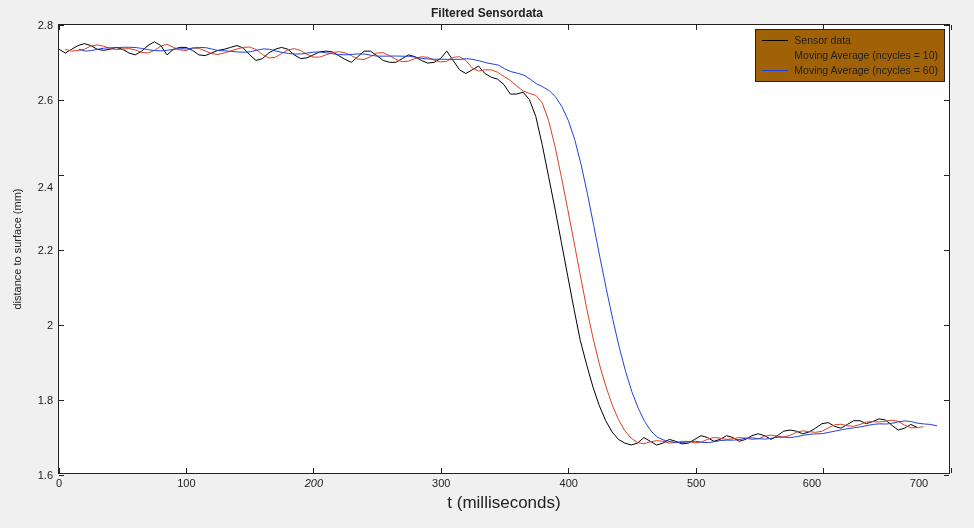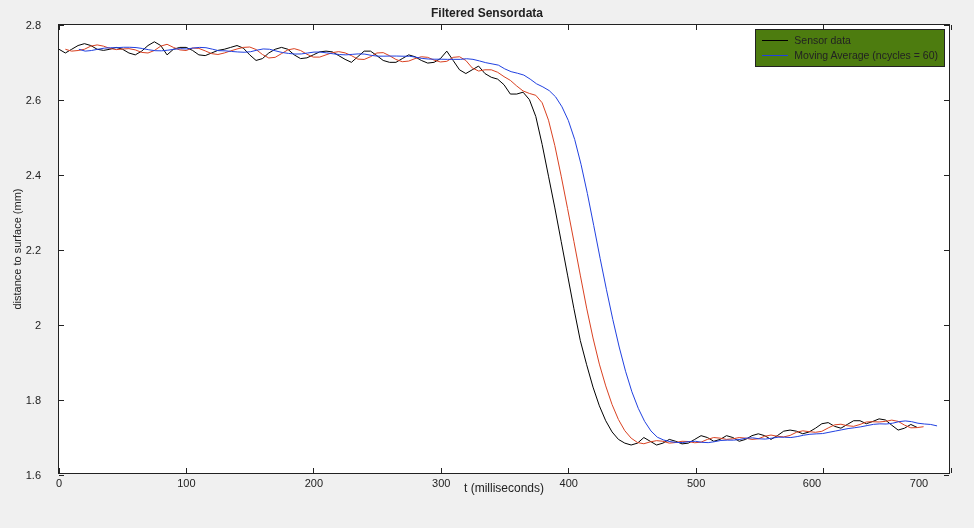--- a/index.html
+++ b/index.html
@@ -36,21 +36,21 @@
     position: absolute;
     transform: translateX(-50%);
     top: 100%;
     margin-top: 4px;
     font-size: 11px;
     white-space: nowrap;
   }
   .tick-label-y {
     position: absolute;
     right: 100%;
-    margin-right: 18px;
+    margin-right: 6px;
     transform: translateY(-50%);
     font-size: 11px;
     white-space: nowrap;
   }
   .tick-x {
     position: absolute;
     width: 1px;
     height: 5px;
     background: #222;
     top: 100%;
@@ -75,38 +75,38 @@
     height: 1px;
     width: 5px;
     background: #222;
     right: 0;
   }
   .xlabel {
     position: absolute;
     left: 50%;
     transform: translateX(-50%);
     top: 100%;
-    margin-top: 8px;
-    font-size: 12px;
+    margin-top: 20px;
+    font-size: 17px;
     text-align: right;
   }
   .ylabel {
     position: absolute;
     left: -42px;
     top: 50%;
     transform: translate(-50%, -50%) rotate(-90deg);
     font-size: 11px;
     white-space: nowrap;
   }
   .legend {
     position: absolute;
     top: 4px;
     right: 4px;
     border: 1px solid #222;
-    background: #4d7c0f;
+    background: #a16207;
     padding: 3px 6px 3px 6px;
     font-size: 10.5px;
     line-height: 15px;
   }
   .legend-row {
     display: flex;
     align-items: center;
     gap: 6px;
     height: 15px;
   }
@@ -136,38 +136,42 @@
     <svg class="plot" id="plotsvg" preserveAspectRatio="none" viewBox="0 0 892 450">
         <path d="M0.00 24.37 L6.37 28.12 L12.74 24.37 L19.11 20.62 L25.49 18.75 L31.86 20.62 L38.23 24.37 L44.60 25.50 L50.97 24.37 L57.34 22.50 L63.71 24.37 L70.09 28.12 L76.46 30.00 L82.83 26.25 L89.20 20.62 L95.57 16.88 L101.94 20.62 L108.31 30.00 L114.69 24.37 L121.06 22.50 L127.43 22.50 L133.80 25.50 L140.17 30.00 L146.54 30.75 L152.91 28.12 L159.29 25.50 L165.66 24.37 L172.03 22.50 L178.40 20.62 L184.77 23.25 L191.14 30.00 L197.51 35.62 L203.89 33.75 L210.26 28.12 L216.63 24.37 L223.00 22.50 L229.37 24.37 L235.74 30.00 L242.11 33.75 L248.49 33.00 L254.86 30.00 L261.23 27.00 L267.60 26.25 L273.97 27.00 L280.34 30.75 L286.71 34.50 L293.09 37.50 L299.46 31.88 L305.83 26.25 L312.20 26.25 L318.57 30.75 L324.94 35.62 L331.31 37.50 L337.69 37.50 L344.06 33.75 L350.43 30.00 L356.80 31.88 L363.17 35.62 L369.54 38.25 L375.91 37.50 L382.29 33.75 L388.66 26.25 L395.03 35.62 L401.40 45.00 L407.77 48.75 L414.14 45.00 L420.51 41.25 L426.89 48.75 L433.26 52.50 L439.63 54.38 L446.00 60.00 L452.37 69.37 L458.74 69.37 L465.11 67.50 L471.49 75.00 L477.86 91.87 L484.23 120.00 L490.60 151.87 L496.97 183.75 L503.34 217.50 L509.71 251.25 L516.09 285.00 L522.46 316.88 L528.83 341.25 L535.20 363.75 L541.57 382.50 L547.94 397.50 L554.31 408.75 L560.69 416.25 L567.06 420.00 L573.43 421.88 L579.80 420.00 L586.17 414.38 L592.54 418.13 L598.91 421.88 L605.29 420.00 L611.66 416.25 L618.03 418.13 L624.40 420.75 L630.77 420.00 L637.14 416.25 L643.51 412.50 L649.89 414.38 L656.26 418.13 L662.63 416.25 L669.00 412.50 L675.37 414.38 L681.74 418.13 L688.11 416.25 L694.49 412.50 L700.86 410.63 L707.23 412.50 L713.60 416.25 L719.97 412.50 L726.34 408.00 L732.71 406.88 L739.09 408.00 L745.46 410.63 L751.83 408.75 L758.20 405.00 L764.57 400.50 L770.94 399.38 L777.31 403.13 L783.69 405.00 L790.06 401.25 L796.43 397.50 L802.80 397.50 L809.17 400.50 L815.54 398.25 L821.91 395.63 L828.29 396.75 L834.66 402.00 L841.03 406.88 L847.40 405.00 L853.77 401.25 L860.14 404.25 " class="series" stroke="#000000"></path>
         <path d="M6.37 24.37 L12.74 26.25 L19.11 25.62 L25.49 24.37 L31.86 21.25 L38.23 20.00 L44.60 21.25 L50.97 23.50 L57.34 24.75 L63.71 24.12 L70.09 23.75 L76.46 25.00 L82.83 27.50 L89.20 28.12 L95.57 25.62 L101.94 21.25 L108.31 19.37 L114.69 22.50 L121.06 25.00 L127.43 25.62 L133.80 23.12 L140.17 23.50 L146.54 26.00 L152.91 28.75 L159.29 29.62 L165.66 28.12 L172.03 26.00 L178.40 24.12 L184.77 22.50 L191.14 22.12 L197.51 24.62 L203.89 29.62 L210.26 33.12 L216.63 32.50 L223.00 28.75 L229.37 25.00 L235.74 23.75 L242.11 25.62 L248.49 29.38 L254.86 32.25 L261.23 32.25 L267.60 30.00 L273.97 27.75 L280.34 26.75 L286.71 28.00 L293.09 30.75 L299.46 34.25 L305.83 34.62 L312.20 31.88 L318.57 28.12 L324.94 27.75 L331.31 30.87 L337.69 34.62 L344.06 36.87 L350.43 36.25 L356.80 33.75 L363.17 31.88 L369.54 32.50 L375.91 35.25 L382.29 37.12 L388.66 36.50 L395.03 32.50 L401.40 31.88 L407.77 35.62 L414.14 43.12 L420.51 46.25 L426.89 45.00 L433.26 45.00 L439.63 47.50 L446.00 51.87 L452.37 55.62 L458.74 61.25 L465.11 66.25 L471.49 68.75 L477.86 70.62 L484.23 78.12 L490.60 95.62 L496.97 121.25 L503.34 151.87 L509.71 184.37 L516.09 217.50 L522.46 251.25 L528.83 284.38 L535.20 314.38 L541.57 340.63 L547.94 362.50 L554.31 381.25 L560.69 396.25 L567.06 407.50 L573.43 415.00 L579.80 419.38 L586.17 420.63 L592.54 418.75 L598.91 417.50 L605.29 418.13 L611.66 420.00 L618.03 419.38 L624.40 418.13 L630.77 418.38 L637.14 419.63 L643.51 419.00 L649.89 416.25 L656.26 414.38 L662.63 415.00 L669.00 416.25 L675.37 415.63 L681.74 414.38 L688.11 415.00 L694.49 416.25 L700.86 415.63 L707.23 413.13 L713.60 411.87 L719.97 413.13 L726.34 413.75 L732.71 412.25 L739.09 409.13 L745.46 407.63 L751.83 408.50 L758.20 409.13 L764.57 408.13 L770.94 404.75 L777.31 401.63 L783.69 401.00 L790.06 402.50 L796.43 403.12 L802.80 401.25 L809.17 398.75 L815.54 398.50 L821.91 398.75 L828.29 398.13 L834.66 396.88 L841.03 398.13 L847.40 401.88 L853.77 404.63 L860.14 404.38 L866.51 403.50 " class="series" stroke="#d94020"></path>
         <path d="M19.88 24.37 L26.25 26.25 L32.62 25.62 L38.99 24.37 L45.36 23.25 L51.74 22.81 L58.11 22.81 L64.48 22.37 L70.85 22.37 L77.22 22.69 L83.59 23.62 L89.96 24.87 L96.34 25.81 L102.71 25.94 L109.08 25.31 L115.45 24.37 L121.82 23.75 L128.19 24.06 L134.56 23.12 L140.94 22.50 L147.31 22.81 L153.68 24.25 L160.05 25.81 L166.42 25.94 L172.79 26.56 L179.16 27.06 L185.54 27.38 L191.91 26.88 L198.28 25.31 L204.65 24.06 L211.02 24.37 L217.39 26.06 L223.76 27.63 L230.14 28.56 L236.51 29.19 L242.88 29.06 L249.25 28.12 L255.62 27.19 L261.99 27.19 L268.36 28.00 L274.74 28.94 L281.11 29.69 L287.48 30.00 L293.85 29.50 L300.22 29.00 L306.59 29.25 L312.96 30.50 L319.34 31.31 L325.71 31.31 L332.08 31.19 L338.45 31.19 L344.82 31.37 L351.19 31.37 L357.56 32.31 L363.94 33.56 L370.31 34.19 L376.68 34.37 L383.05 34.37 L389.42 34.50 L395.79 34.50 L402.16 34.50 L408.54 33.87 L414.91 34.50 L421.28 36.06 L427.65 37.81 L434.02 39.06 L440.39 40.31 L446.76 44.06 L453.14 46.88 L459.51 48.44 L465.88 50.31 L472.25 54.38 L478.62 59.06 L484.99 62.19 L491.36 65.94 L497.74 72.19 L504.11 82.19 L510.48 95.94 L516.85 115.00 L523.22 140.00 L529.59 169.38 L535.96 201.56 L542.34 234.38 L548.71 265.94 L555.08 295.94 L561.45 323.44 L567.82 347.81 L574.19 368.44 L580.56 385.00 L586.94 398.13 L593.31 407.81 L599.68 414.06 L606.05 416.88 L612.42 418.44 L618.79 419.37 L625.16 419.38 L631.54 418.44 L637.91 418.13 L644.28 419.19 L650.65 419.50 L657.02 418.56 L663.39 417.31 L669.76 417.00 L676.14 417.00 L682.51 416.25 L688.88 415.00 L695.25 414.69 L701.62 415.63 L707.99 415.94 L714.36 415.00 L720.74 414.06 L727.11 414.06 L733.48 414.38 L739.85 413.44 L746.22 412.06 L752.59 411.12 L758.96 410.69 L765.34 410.38 L771.71 409.12 L778.08 407.87 L784.45 406.63 L790.82 405.38 L797.19 404.56 L803.56 403.63 L809.94 402.37 L816.31 401.13 L822.68 400.63 L829.05 400.81 L835.42 400.00 L841.79 398.44 L848.16 397.69 L854.54 398.44 L860.91 400.00 L867.28 400.75 L873.65 401.25 L880.02 402.69 " class="series" stroke="#2040e0"></path>
       </svg>
 
     <div class="legend">
       <div class="legend-row">
         <span class="legend-swatch" id="lsw0" style="border-top-color: rgb(0, 0, 0);"></span>
         <span>Sensor data</span>
+      </div>
+      <div class="legend-row">
+        <span class="legend-swatch" id="lsw1" style="border-top-color: rgb(217, 64, 32);"></span>
+        <span>Moving Average (ncycles = 10)</span>
       </div>
       <div class="legend-row">
         <span class="legend-swatch" id="lsw2" style="border-top-color: rgb(32, 64, 224);"></span>
         <span>Moving Average (ncycles = 60)</span>
       </div>
     </div>
 
     <div class="xlabel">t (milliseconds)</div>
     <div class="ylabel">distance to surface (mm)</div>
   <div class="tick-x" style="left: -0.5px;"></div>
       <div class="tick-x-top" style="left: -0.5px;"></div>
       <div class="tick-label-x" style="left: 0px;">0</div>
       <div class="tick-x" style="left: 126.929px;"></div>
       <div class="tick-x-top" style="left: 126.929px;"></div>
       <div class="tick-label-x" style="left: 127.429px;">100</div>
       <div class="tick-x" style="left: 254.357px;"></div>
       <div class="tick-x-top" style="left: 254.357px;"></div>
-      <div class="tick-label-x" style="left: 254.857px;">200</div>
+      <div class="tick-label-x" style="left: 254.857px; font-style: italic;">200</div>
       <div class="tick-x" style="left: 381.786px;"></div>
       <div class="tick-x-top" style="left: 381.786px;"></div>
       <div class="tick-label-x" style="left: 382.286px;">300</div>
       <div class="tick-x" style="left: 509.214px;"></div>
       <div class="tick-x-top" style="left: 509.214px;"></div>
       <div class="tick-label-x" style="left: 509.714px;">400</div>
       <div class="tick-x" style="left: 636.643px;"></div>
       <div class="tick-x-top" style="left: 636.643px;"></div>
       <div class="tick-label-x" style="left: 637.143px;">500</div>
       <div class="tick-x" style="left: 764.071px;"></div>
@@ -183,21 +187,21 @@
       <div class="tick-y-right" style="top: 374.5px;"></div>
       <div class="tick-label-y" style="top: 375px;">1.8</div>
       <div class="tick-y" style="top: 299.5px;"></div>
       <div class="tick-y-right" style="top: 299.5px;"></div>
       <div class="tick-label-y" style="top: 300px;">2</div>
       <div class="tick-y" style="top: 224.5px;"></div>
       <div class="tick-y-right" style="top: 224.5px;"></div>
       <div class="tick-label-y" style="top: 225px;">2.2</div>
       <div class="tick-y" style="top: 149.5px;"></div>
       <div class="tick-y-right" style="top: 149.5px;"></div>
-      <div class="tick-label-y" style="top: 150px;">2.4</div>
+      <div class="tick-label-y" style="top: 162px;">2.4</div>
       <div class="tick-y" style="top: 74.5px;"></div>
       <div class="tick-y-right" style="top: 74.5px;"></div>
       <div class="tick-label-y" style="top: 75px;">2.6</div>
       <div class="tick-y" style="top: -0.5px;"></div>
       <div class="tick-y-right" style="top: -0.5px;"></div>
       <div class="tick-label-y" style="top: 0px;">2.8</div>
     </div>
 </div>
 
 </body></html>

